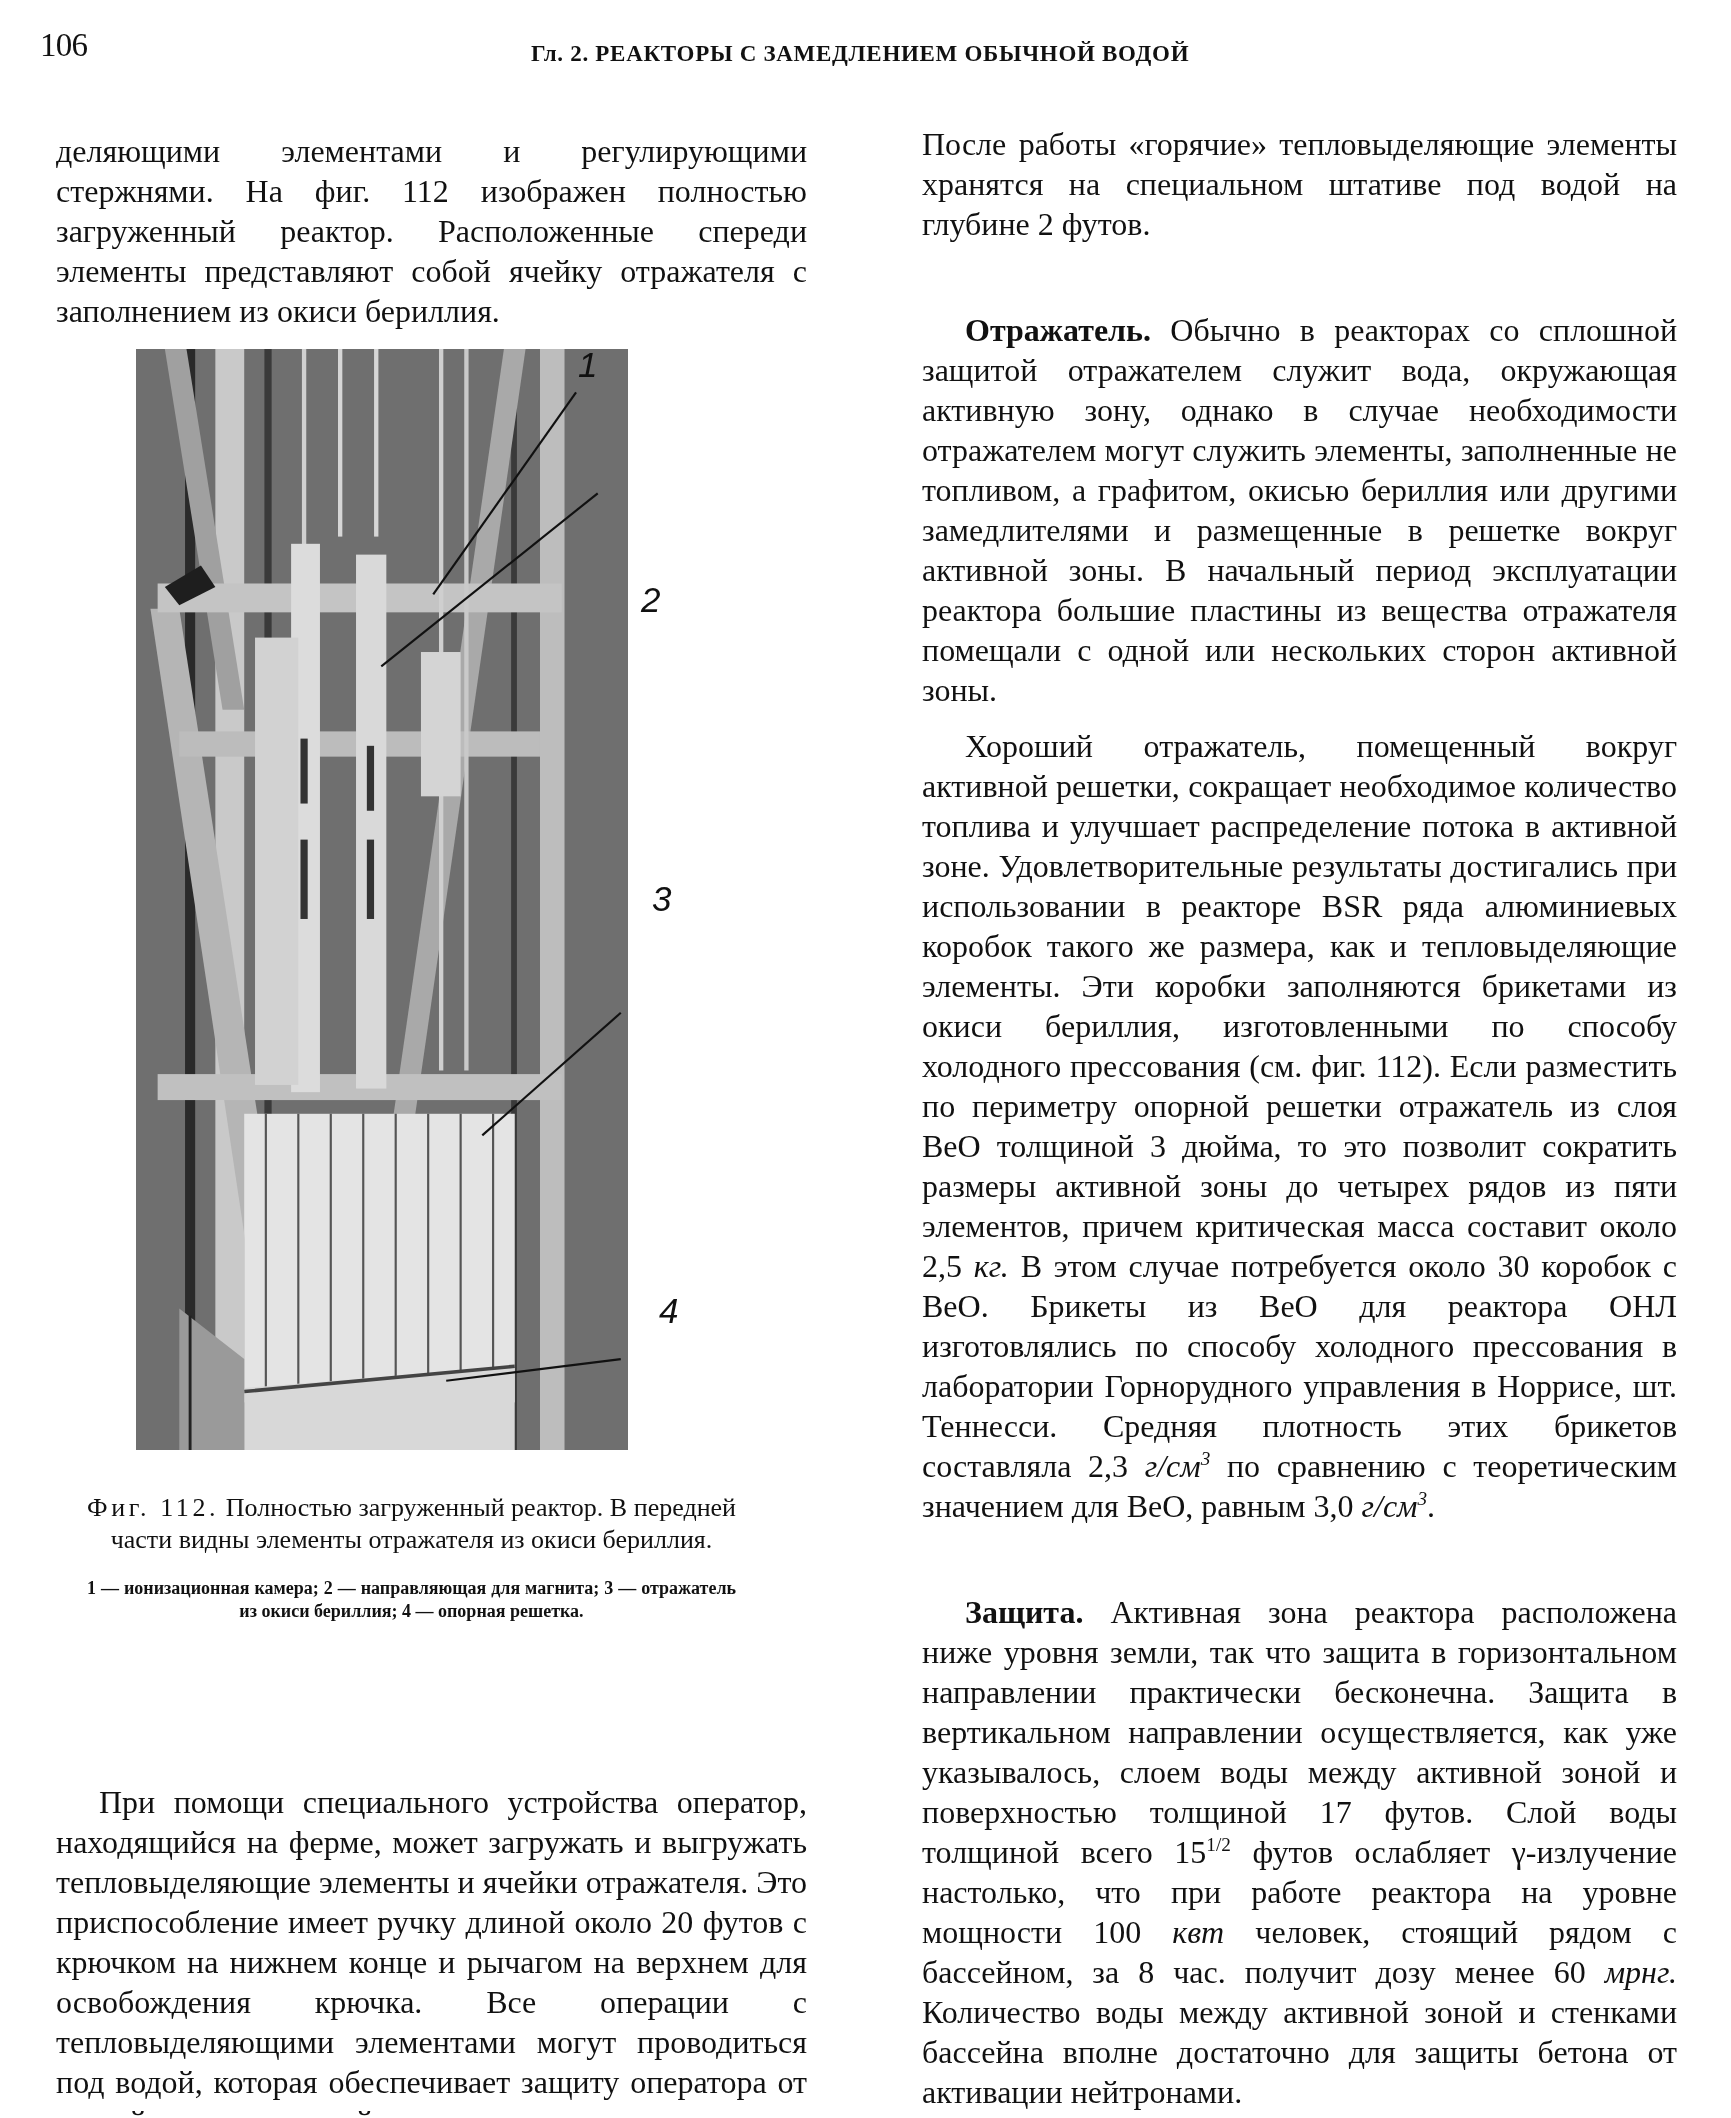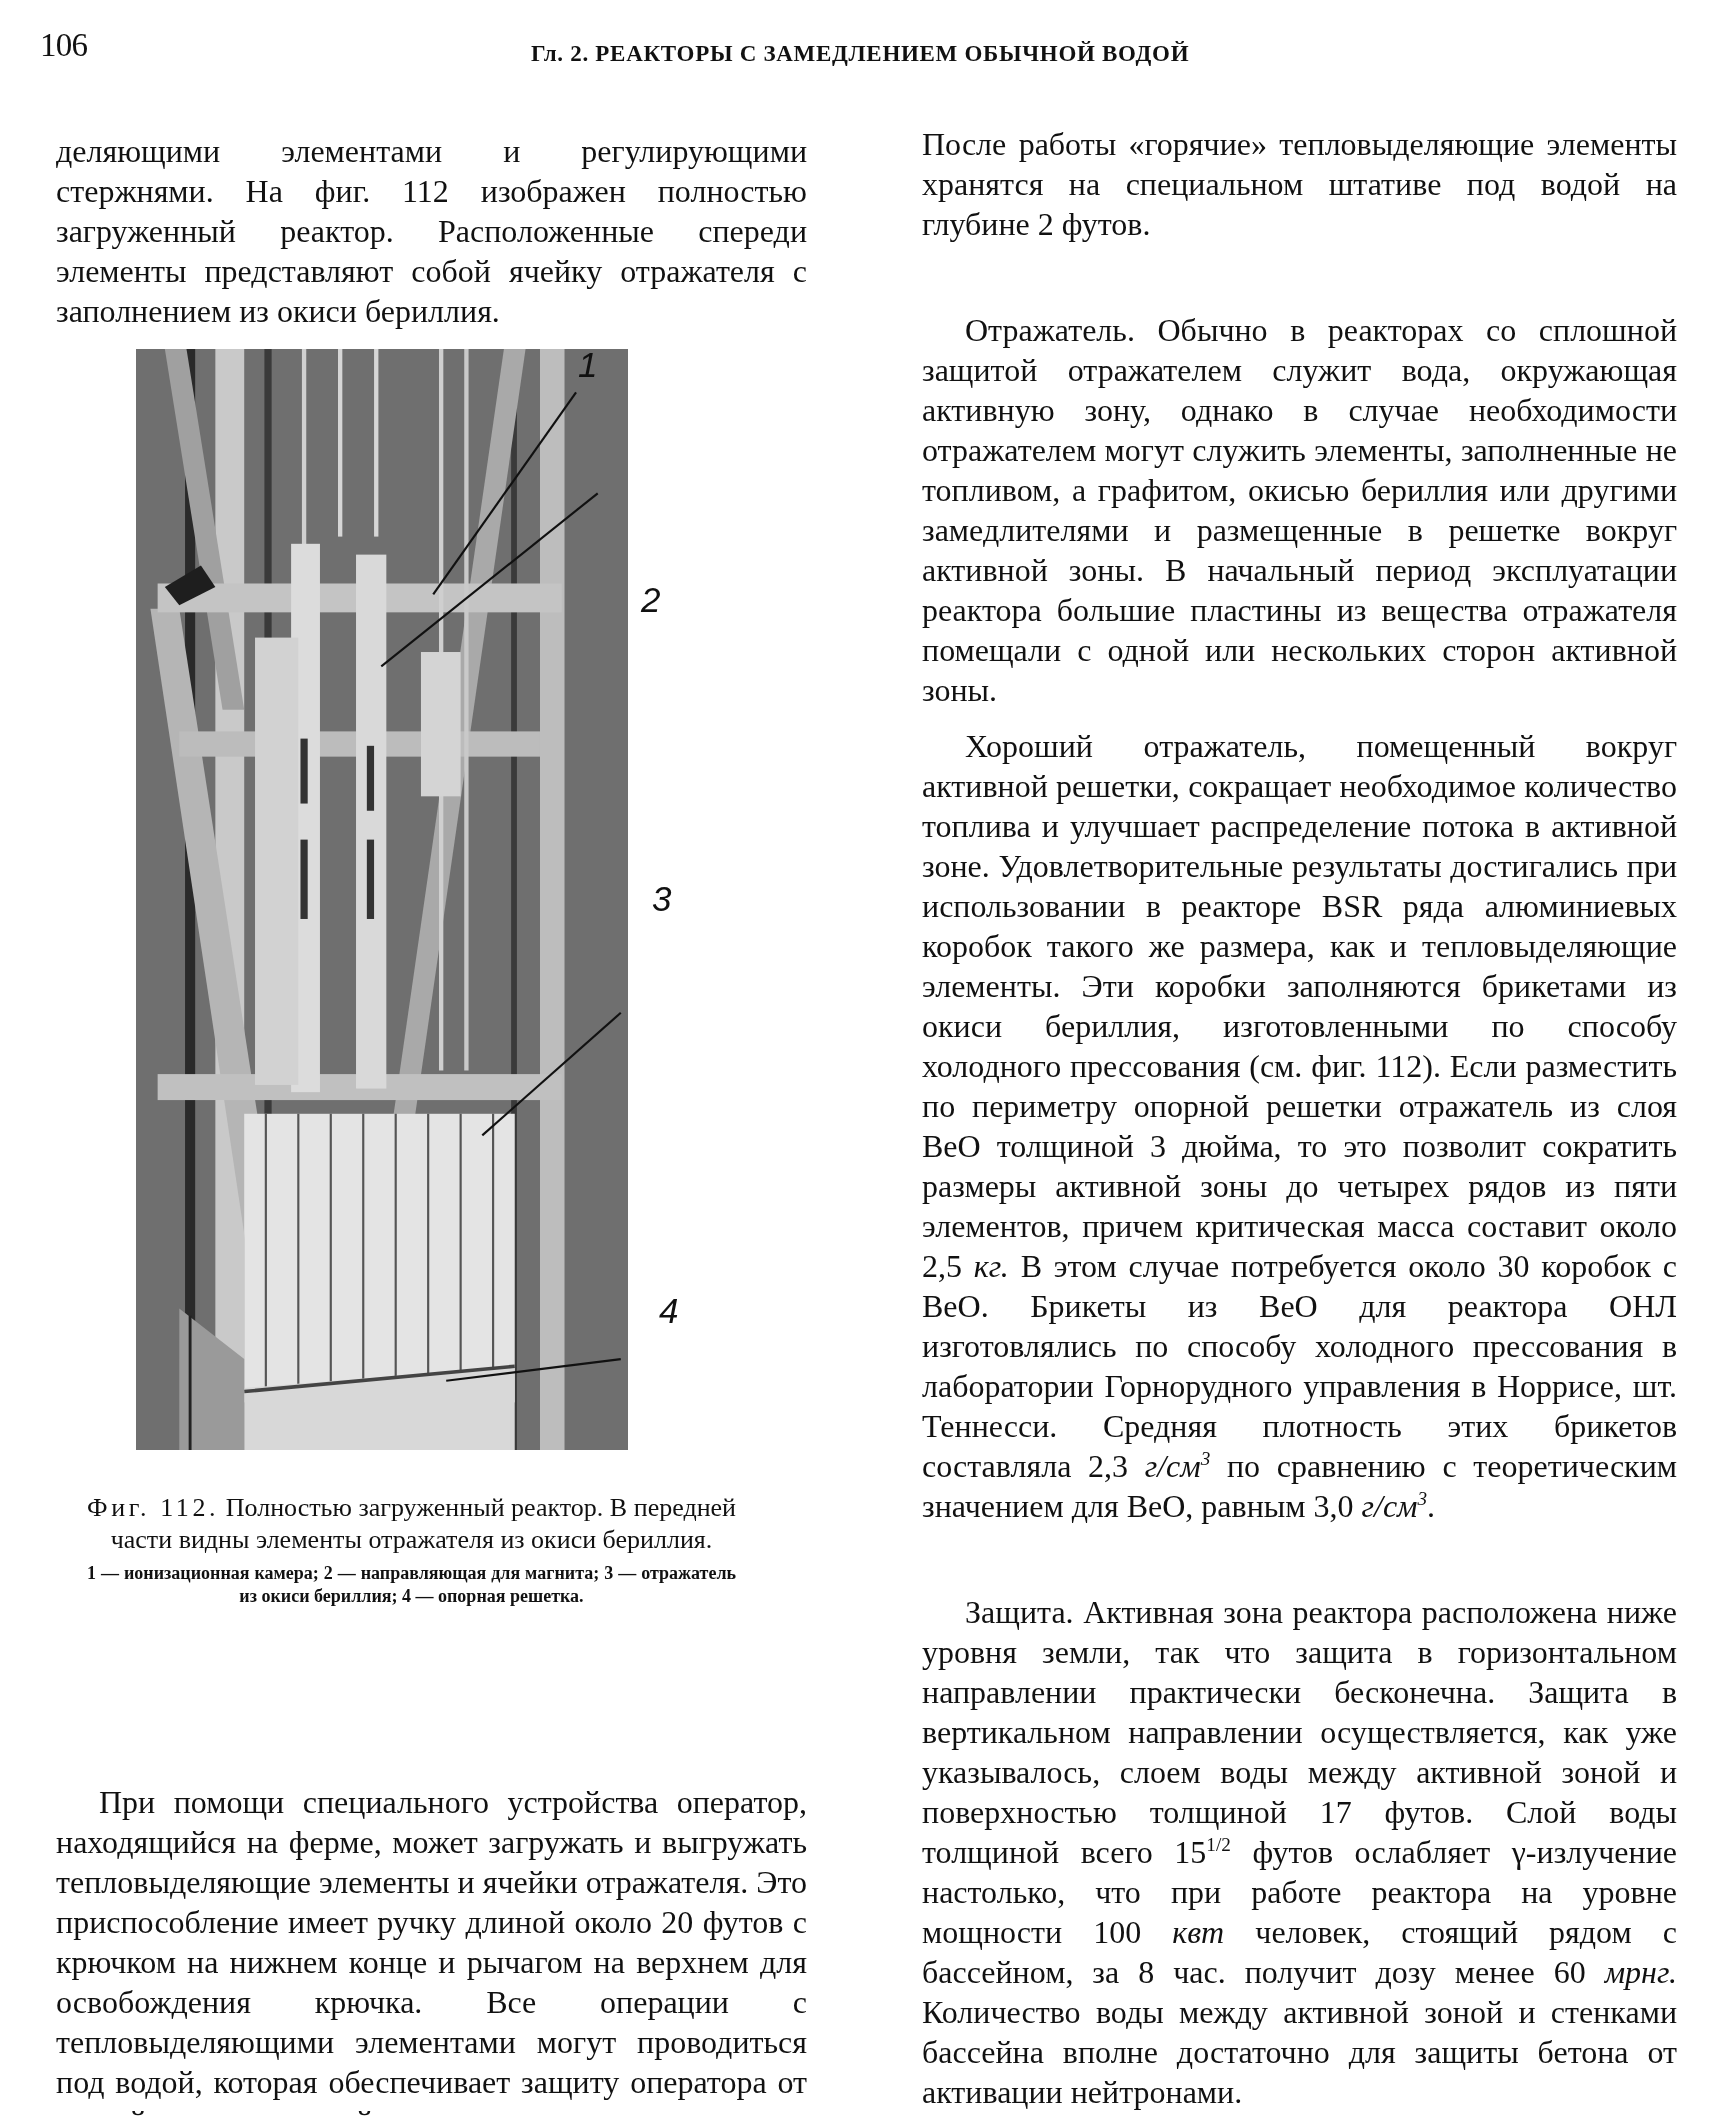--- a/index.html
+++ b/index.html
@@ -7,33 +7,33 @@
          font-family: "Liberation Serif", "DejaVu Serif", serif; color: #111; }
   .running-head { position: absolute; top: 27.4px; left: 40px; right: 40px; height: 43px; }
   .page-number { position: absolute; left: 0; top: 0; font-size: 33px; letter-spacing: -0.7px; }
   .chapter-title { position: absolute; left: 491px; top: 14px; font-size: 23px; font-weight: bold;
                    letter-spacing: 0.7px; }
   .col { position: absolute; font-size: 32px; line-height: 40px; text-align: justify; }
   .col p { margin: 16px; }
   .left-col { left: 40px; width: 783px; top: 115px; }
   .right-col { left: 906px; width: 787px; top: 108px; }
   .indent { text-indent: 43px; }
-  .run-in { font-weight: normal; }
+  .run-in { font-weight: bold; }
   .it { font-style: italic; }
   sup { font-size: 60%; line-height: 0; }
 
   
   .figure { position: absolute; left: 136px; top: 349px; width: 492px; height: 1101px; }
   .photo { position: absolute; left: 0; top: 0; width: 100%; height: 100%; background: #7a7a7a; overflow: hidden; }
   .photo svg { width: 100%; height: 100%; display: block; }
   .callout { position: absolute; font-size: 35px; font-style: italic; font-family: "Liberation Sans", sans-serif; }
   .fig-caption { position: absolute; left: 87px; top: 1492px; width: 649px; text-align: center; }
   .caption-title { font-size: 26px; line-height: 32px; font-weight: normal; text-align: justify; text-align-last: center; }
   .caption-title .fig-label { letter-spacing: 3.6px; }
-  .caption-legend { margin-top: 6px; font-size: 18px; line-height: 23px; font-weight: bold; text-align: justify; text-align-last: center; }
+  .caption-legend { margin-top: 21px; font-size: 18px; line-height: 23px; font-weight: bold; text-align: justify; text-align-last: center; }
 </style>
 </head>
 <body>
 
 <div class="running-head">
   <span class="page-number">106</span>
   <span class="chapter-title">Гл. 2. РЕАКТОРЫ С ЗАМЕДЛЕНИЕМ ОБЫЧНОЙ ВОДОЙ</span>
 </div>
 
 <div class="col left-col">

